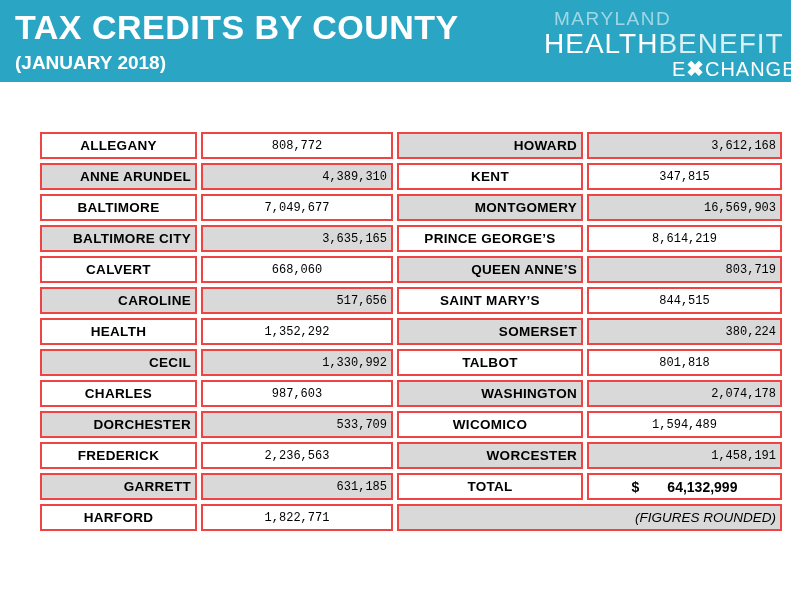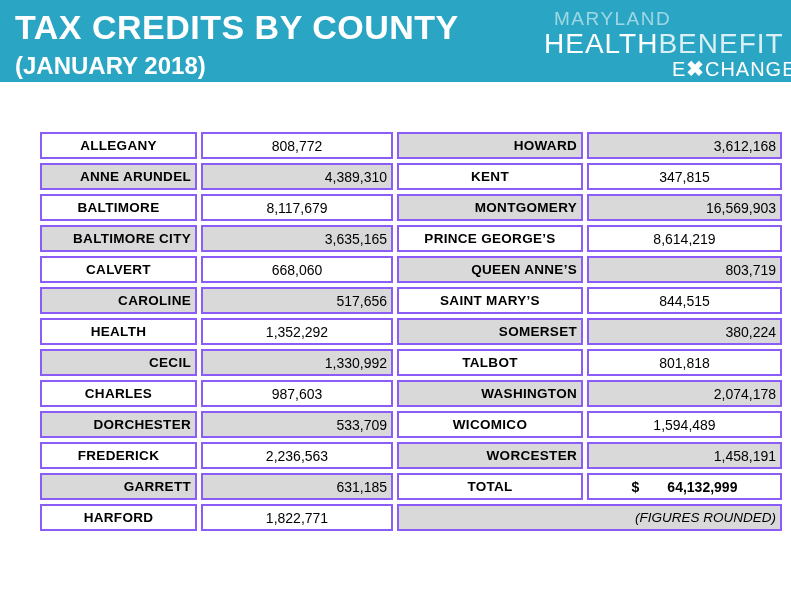--- a/index.html
+++ b/index.html
@@ -27,21 +27,21 @@
     left: 15px; top: 8px;
     font-size: 34px;
     font-weight: bold;
     letter-spacing: 0.5px;
     color: #ffffff;
     white-space: nowrap;
   }
   .page-subtitle {
     position: absolute;
     left: 15px; top: 52px;
-    font-size: 24px;
+    font-size: 19px;
     font-weight: bold;
     color: #ffffff;
     white-space: nowrap;
   }
 
   
   .logo {
     position: absolute;
     left: 544px; top: 9px;
     width: 400px;
@@ -80,36 +80,36 @@
     left: 36px; top: 128px;
     width: 750px;
   }
   table.credits {
     width: 750px;
     border-collapse: separate;
     border-spacing: 4px;
     table-layout: fixed;
   }
   td {
-    border: 2px solid #8b5cf6;
+    border: 2px solid #ef4444;
     height: 27px;
     text-align: center;
     vertical-align: middle;
     background: #ffffff;
     padding: 1px 4px;
     overflow: hidden;
     white-space: nowrap;
   }
   td.shaded { background: #d9d9d9; text-align: right; }
   td.name-cell {
     font-weight: bold;
     font-size: 13.5px;
     letter-spacing: 0.3px;
   }
-  td.value-cell { font-size: 14px; }
+  td.value-cell { font-size: 12px; font-family: Liberation Mono, monospace; }
   td.total-value-cell { font-weight: bold; font-size: 14px; }
   .total-flex {
     display: flex;
     align-items: center;
     justify-content: center;
     gap: 28px;
   }
   td.footnote-cell {
     font-style: italic;
     font-size: 13.5px;
@@ -148,21 +148,21 @@
             <td class="value-cell shaded">3,612,168</td>
           </tr>
           <tr>
             <td class="name-cell shaded">ANNE ARUNDEL</td>
             <td class="value-cell shaded">4,389,310</td>
             <td class="name-cell">KENT</td>
             <td class="value-cell">347,815</td>
           </tr>
           <tr>
             <td class="name-cell">BALTIMORE</td>
-            <td class="value-cell">8,117,679</td>
+            <td class="value-cell">7,049,677</td>
             <td class="name-cell shaded">MONTGOMERY</td>
             <td class="value-cell shaded">16,569,903</td>
           </tr>
           <tr>
             <td class="name-cell shaded">BALTIMORE CITY</td>
             <td class="value-cell shaded">3,635,165</td>
             <td class="name-cell">PRINCE GEORGE’S</td>
             <td class="value-cell">8,614,219</td>
           </tr>
           <tr>

